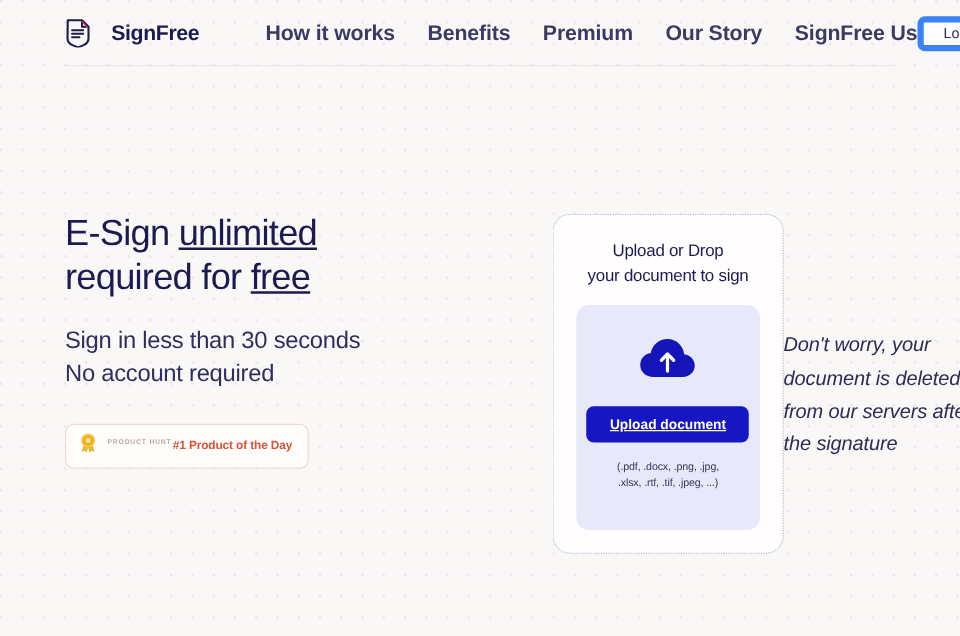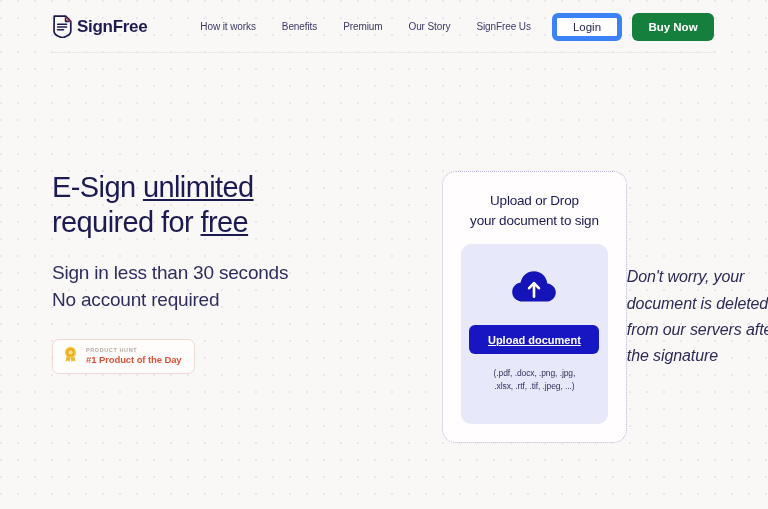--- a/index.html
+++ b/index.html
@@ -34,21 +34,21 @@
     left: 52px;
     right: 52px;
     bottom: 0;
     height: 1px;
     background: #efe7e7;
   }
 
   .logo {
     display: flex;
     align-items: center;
-    gap: 4px;
+    gap: 16px;
     flex: 0 0 auto;
   }
   .logo-icon {
     width: 21px;
     height: 23px;
     display: block;
   }
   .logo-text {
     font-size: 17px;
     font-weight: 700;
@@ -56,25 +56,26 @@
     color: #1b1b52;
   }
 
   .nav {
     display: flex;
     align-items: center;
     gap: 26px;
     margin-left: 53px;
   }
   .nav-item {
-    font-size: 10px;
+    font-size: 17px;
     color: #3a3a63;
     letter-spacing: -0.1px;
     cursor: pointer;
     white-space: nowrap;
+    font-weight: bold;
   }
 
   .header-actions {
     margin-left: auto;
     display: flex;
     align-items: center;
     gap: 10px;
   }
   .btn-login {
     width: 70px;
@@ -145,21 +146,21 @@
     display: inline-flex;
     align-items: center;
     gap: 7px;
     border: 1px solid #f0d9d3;
     background: #fffdfc;
     border-radius: 7px;
     padding: 6px 12px 6px 9px;
     cursor: pointer;
   }
   .ph-medal { width: 17px; height: 17px; flex: 0 0 auto; }
-  .ph-texts { display: flex; flex-direction: column; gap: 1px; }
+  .ph-texts { display: flex; flex-direction: row; gap: 1px; }
   .ph-kicker {
     font-size: 5.5px;
     letter-spacing: 0.6px;
     font-weight: 700;
     color: #b9a9a4;
   }
   .ph-title {
     font-size: 9.5px;
     font-weight: 700;
     color: #d8523a;

